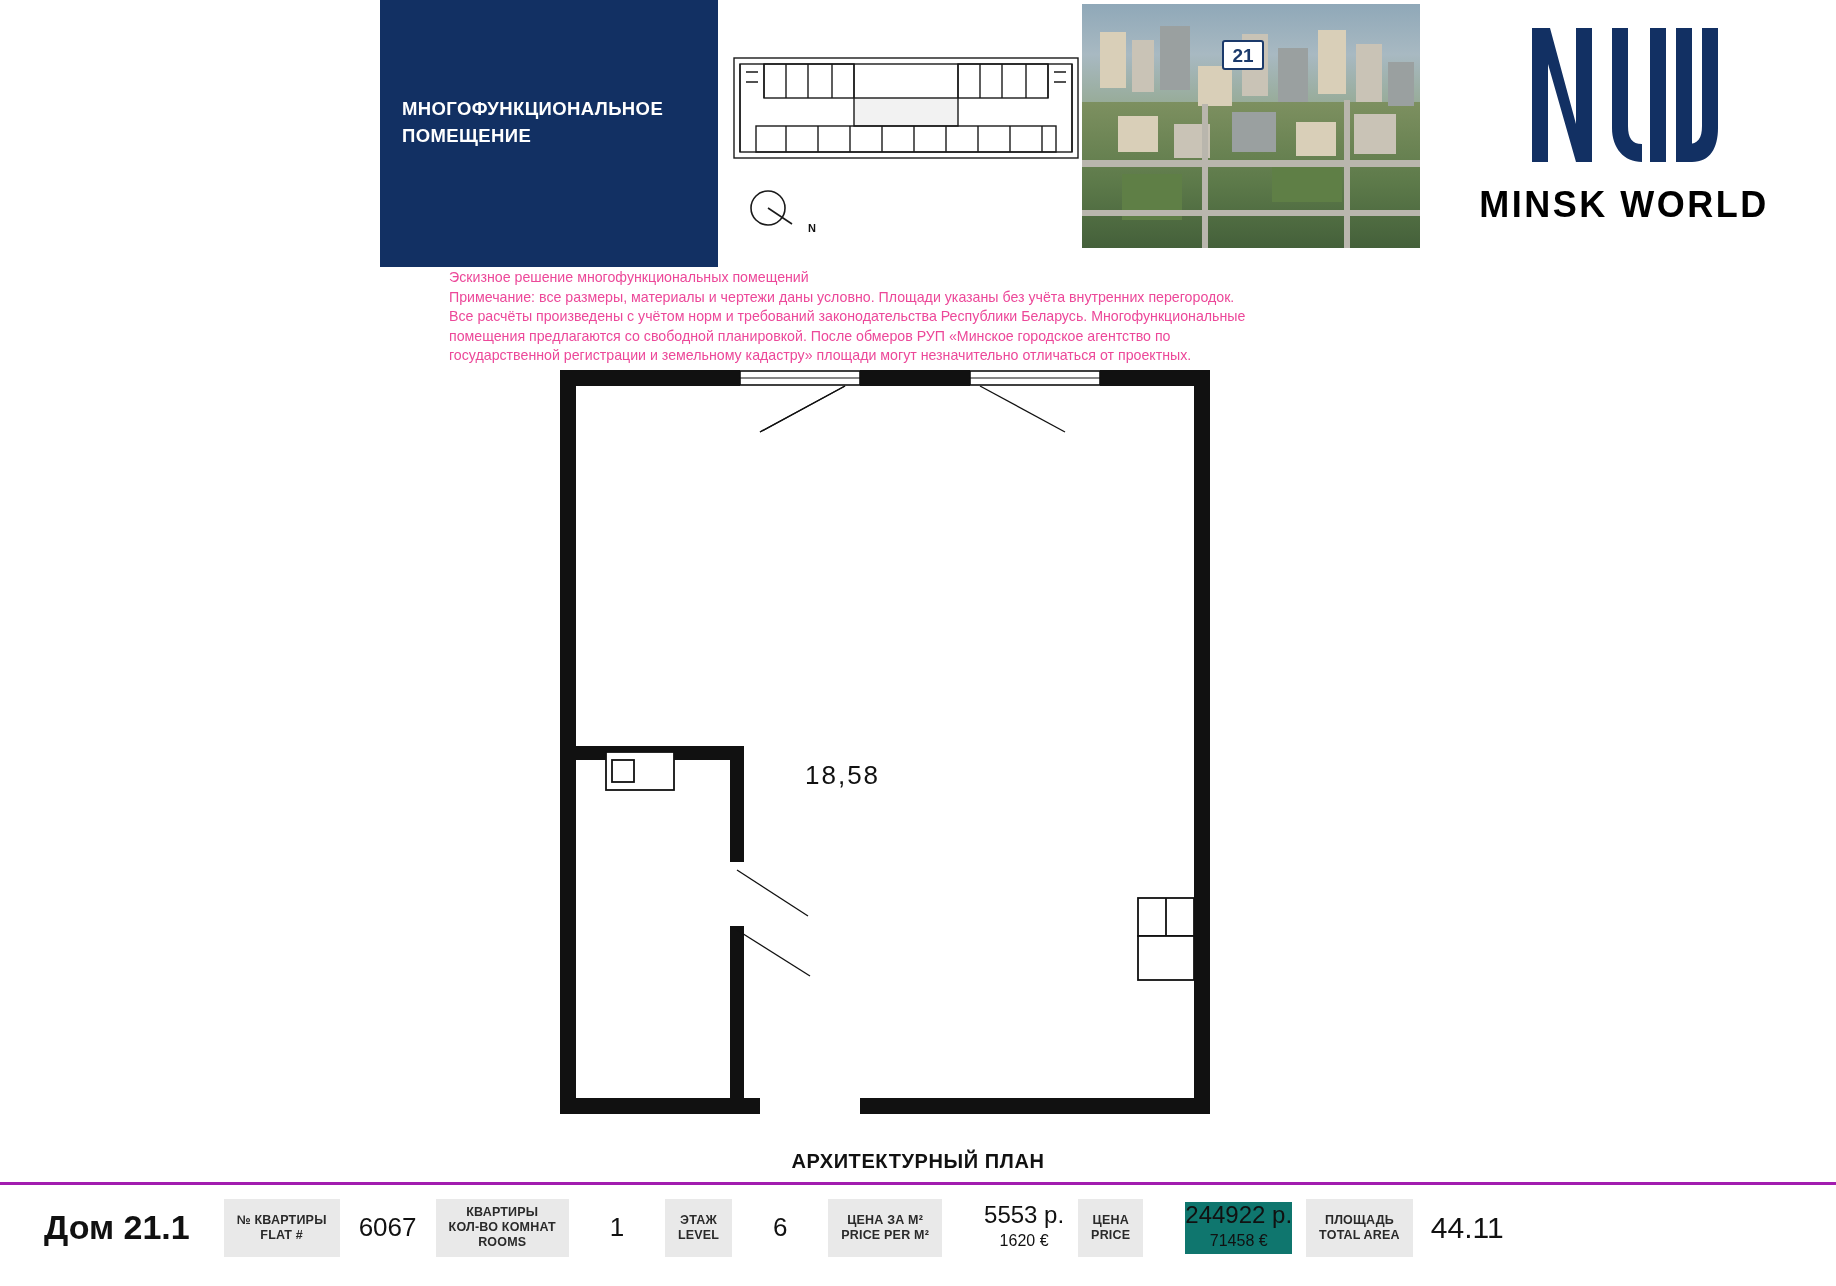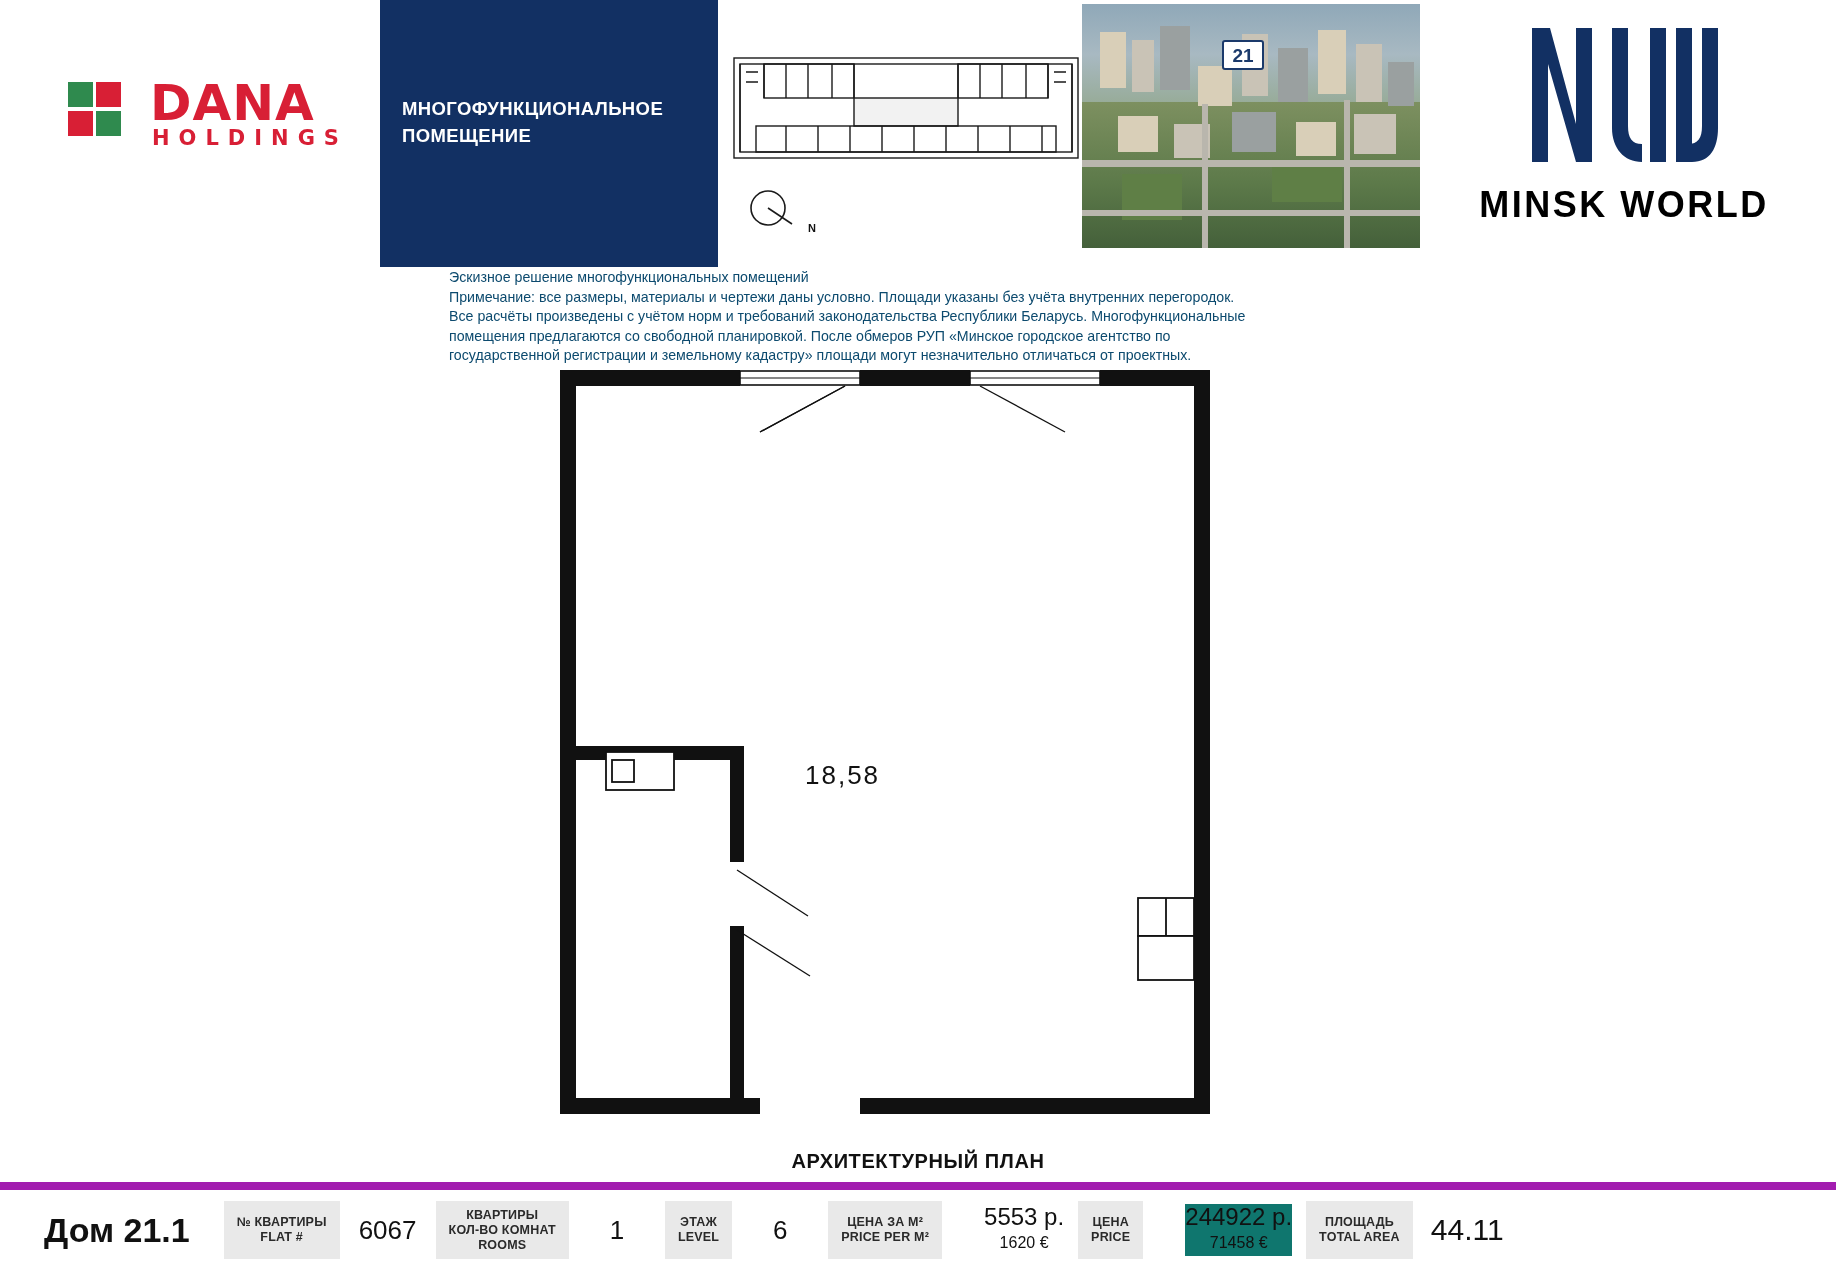--- a/index.html
+++ b/index.html
@@ -151,21 +151,21 @@
     font-family: "Liberation Sans", sans-serif;
   }
 
   
   .notes {
     position: absolute;
     left: 449px; top: 268px;
     width: 1000px;
     font-size: 14.2px;
     line-height: 19.6px;
-    color: #0c4a6e;
+    color: #ec4899;
   }
   .notes .l { display: block; }
 
   
   .plan-wrap {
     position: absolute;
     left: 560px; top: 370px;
     width: 700px; height: 760px;
   }
   .area-label {
@@ -185,21 +185,21 @@
     font-weight: bold;
     letter-spacing: .6px;
     color: #111;
   }
 
   
   .footer {
     position: absolute;
     left: 0; top: 1182px;
     width: 1836px; height: 88px;
-    border-top: 8px solid #a21caf;
+    border-top: 3px solid #a21caf;
   }
   .footer-inner {
     position: relative;
     height: 100%;
     display: flex;
     align-items: center;
     padding: 0 44px;
   }
   .house-title {
     font-size: 34px;
@@ -243,30 +243,20 @@
   .fval.two .main.hl, .fval.two .sub.hl { background: #0f766e; }
   .ftotal { font-size: 30px; color: #111; padding-left: 18px; }
 </style>
 </head>
 <body>
 
 <div id="page">
 
   <div class="header">
 
-    <div class="dana-logo">
-      <div class="dana-squares">
-        <span class="dana-sq sq-a"></span>
-        <span class="dana-sq sq-b"></span>
-        <span class="dana-sq sq-c"></span>
-        <span class="dana-sq sq-d"></span>
-      </div>
-      <div class="dana-word">DANA</div>
-      <div class="dana-sub">HOLDINGS</div>
-    </div>
 
     <div class="title-block">
       <div class="t1">
         <span>МНОГОФУНКЦИОНАЛЬНОЕ</span><br>
         <span>ПОМЕЩЕНИЕ</span>
       </div>
     </div>
 
     <div class="keyplan">
       <svg width="360" height="120" viewBox="0 0 360 120">

